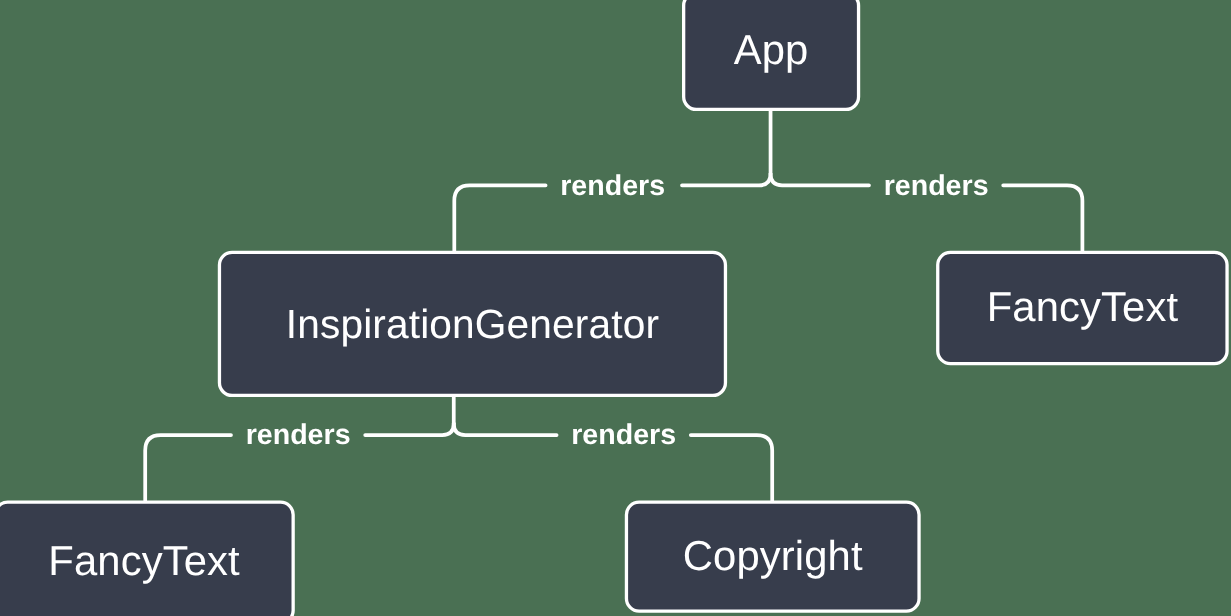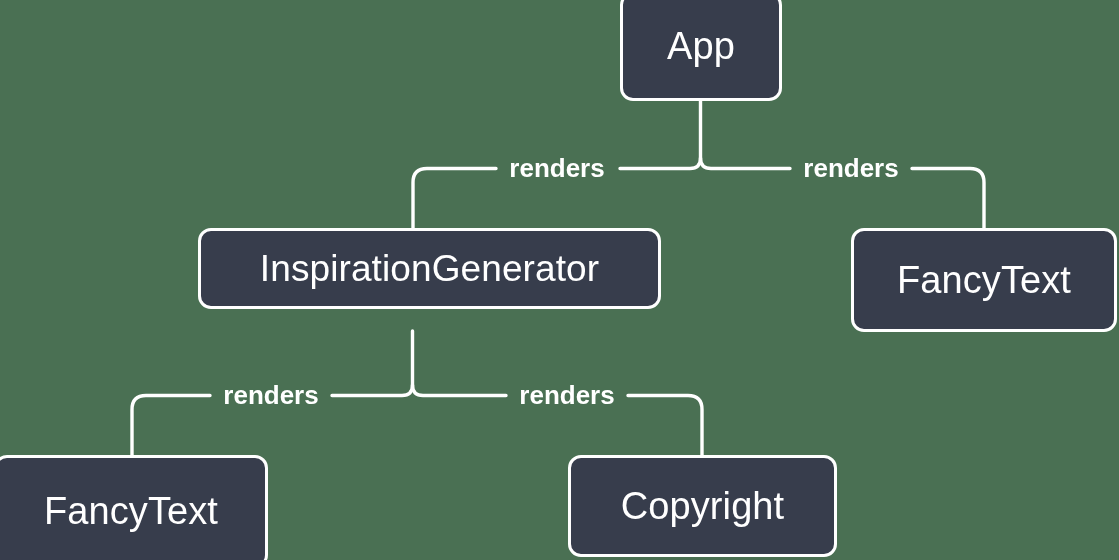--- a/index.html
+++ b/index.html
@@ -45,21 +45,21 @@
     color: #ffffff;
     font-size: 26px;
     line-height: 1;
     white-space: nowrap;
     z-index: 3;
     text-align: center;
     font-weight: bold;
   }
   
   #node-app            { left: 620px; top: -8px;  width: 162px; height: 109px; }
-  #node-inspiration    { left: 198px; top: 228px; width: 463px; height: 81px; font-size: 37px; }
+  #node-inspiration    { left: 198px; top: 228px; width: 463px; height: 133px; font-size: 37px; }
   #node-fancytext-right{ left: 851px; top: 228px; width: 266px; height: 104px; }
   #node-fancytext-left { left: -6px;  top: 455px; width: 274px; height: 113px; }
   #node-copyright      { left: 568px; top: 455px; width: 269px; height: 102px; }
   
   #label-app-inspiration { left: 496px; top: 155px; width: 122px; }
   #label-app-fancytext   { left: 790px; top: 155px; width: 122px; }
   #label-ig-fancytext    { left: 210px; top: 382px; width: 122px; }
   #label-ig-copyright    { left: 506px; top: 382px; width: 122px; }
 </style>
 </head>

